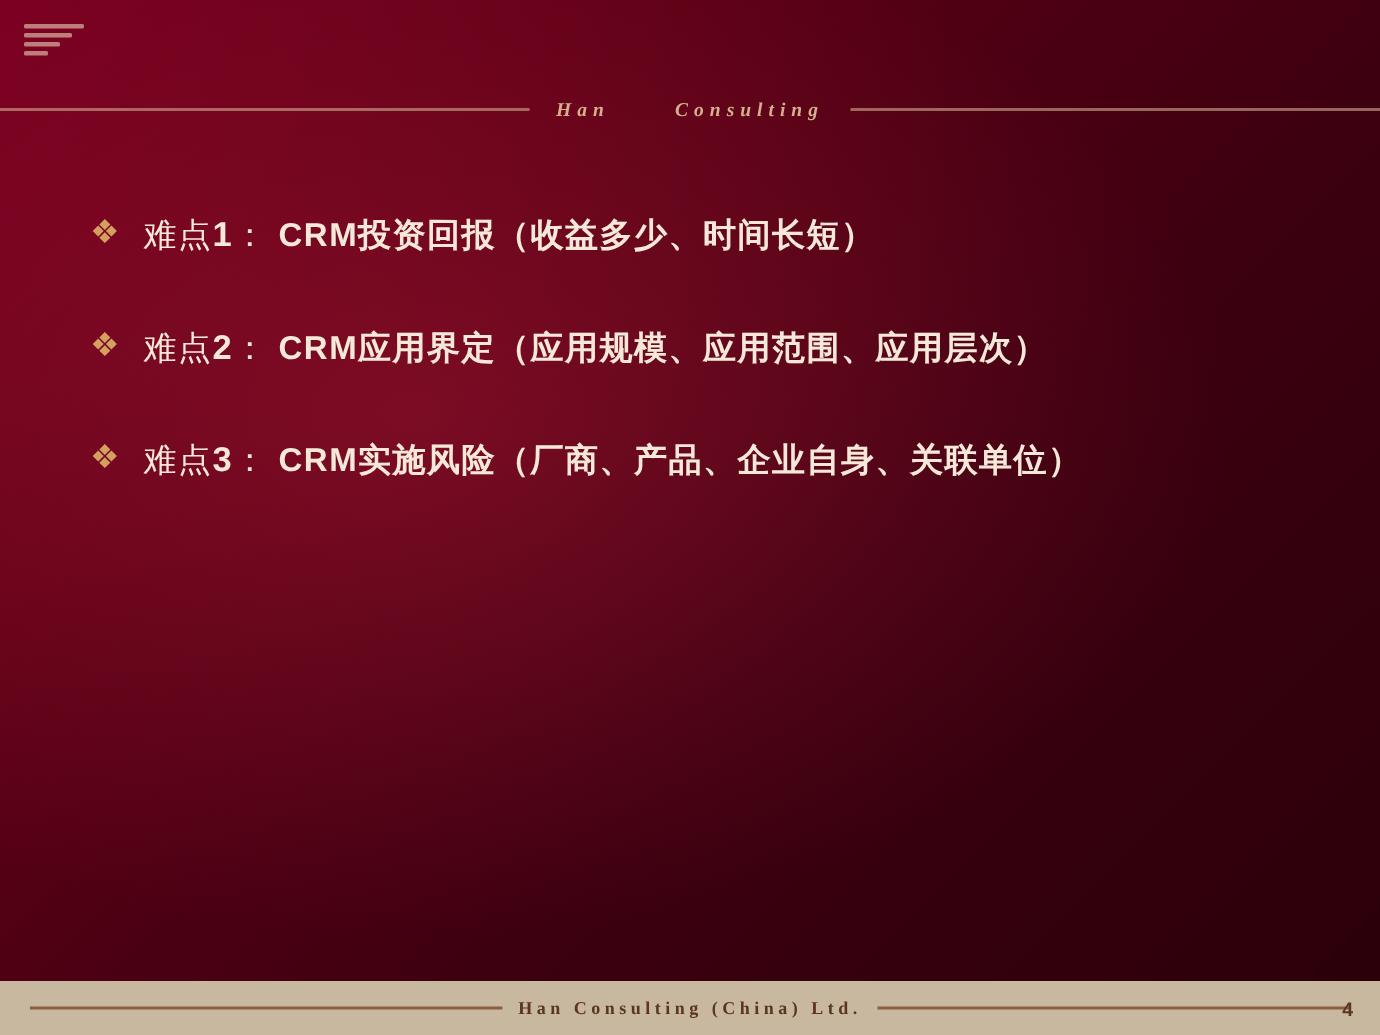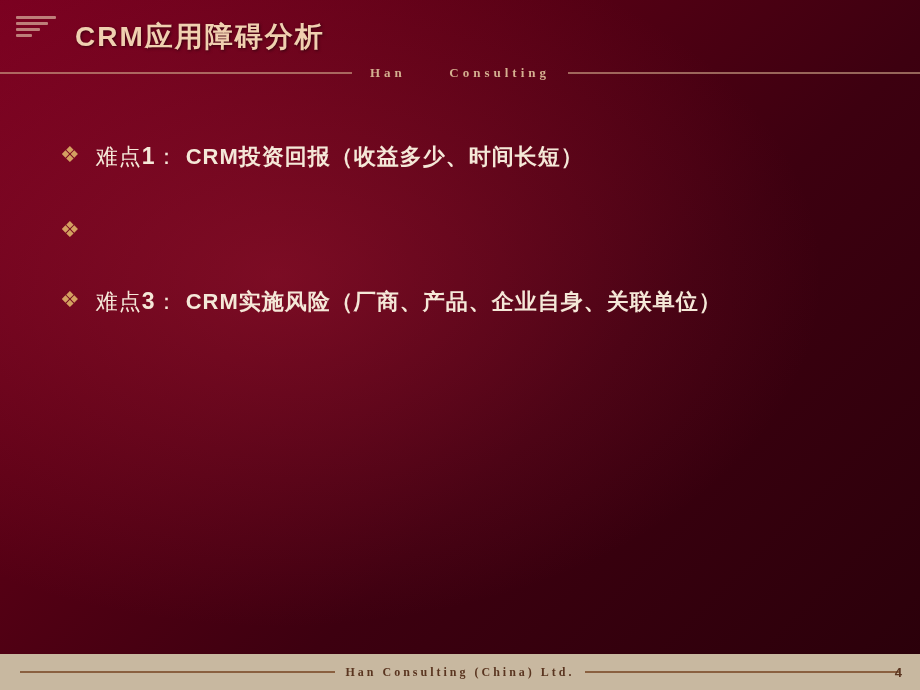--- a/index.html
+++ b/index.html
@@ -77,20 +77,21 @@
 
     
     .title-rule {
       position: absolute;
       top: 72px;
       left: 0;
       right: 0;
       height: 2px;
       display: flex;
       align-items: center;
+      font-style: italic;
     }
 
     .title-rule-left {
       flex: 1;
       height: 1.5px;
       background: rgba(210, 170, 140, 0.6);
     }
 
     .title-rule-right {
       flex: 1;
@@ -198,23 +199,20 @@
 
   <div class="top-logo">
     <div class="logo-lines">
       <div class="logo-line"></div>
       <div class="logo-line"></div>
       <div class="logo-line"></div>
       <div class="logo-line"></div>
     </div>
   </div>
 
-  <div class="title-section">
-    <h1 class="page-title">CRM应用障碍分析</h1>
-  </div>
 
   <div class="title-rule">
     <div class="title-rule-left"></div>
     <span class="title-rule-text">
       <span>Han</span>
       &nbsp;&nbsp;&nbsp;&nbsp;
       <span>Consulting</span>
     </span>
     <div class="title-rule-right"></div>
   </div>
@@ -223,20 +221,23 @@
 
     <div class="bullet-item">
       <span class="bullet-diamond">❖</span>
       <span class="bullet-text">
         <span>难点</span><span class="bold-num">1</span><span>：</span><span class="normal">  CRM投资回报（收益多少、时间长短）</span>
       </span>
     </div>
 
     <div class="bullet-item">
       <span class="bullet-diamond">❖</span>
+      <span class="bullet-text">
+        <span>难点</span><span class="bold-num">2</span><span>：</span><span class="normal">  CRM应用界定（应用规模、应用范围、应用层次）</span>
+      </span>
     </div>
 
     <div class="bullet-item">
       <span class="bullet-diamond">❖</span>
       <span class="bullet-text">
         <span>难点</span><span class="bold-num">3</span><span>：</span><span class="normal">  CRM实施风险（厂商、产品、企业自身、关联单位）</span>
       </span>
     </div>
 
   </div>

